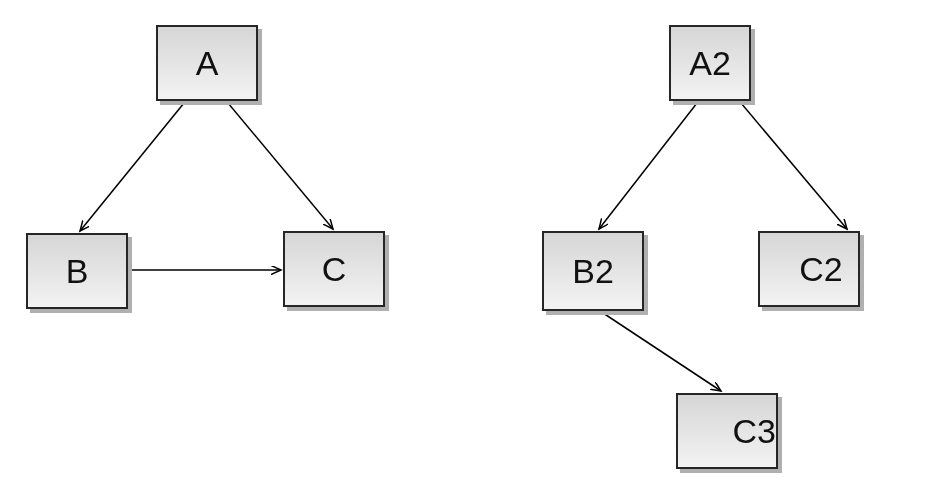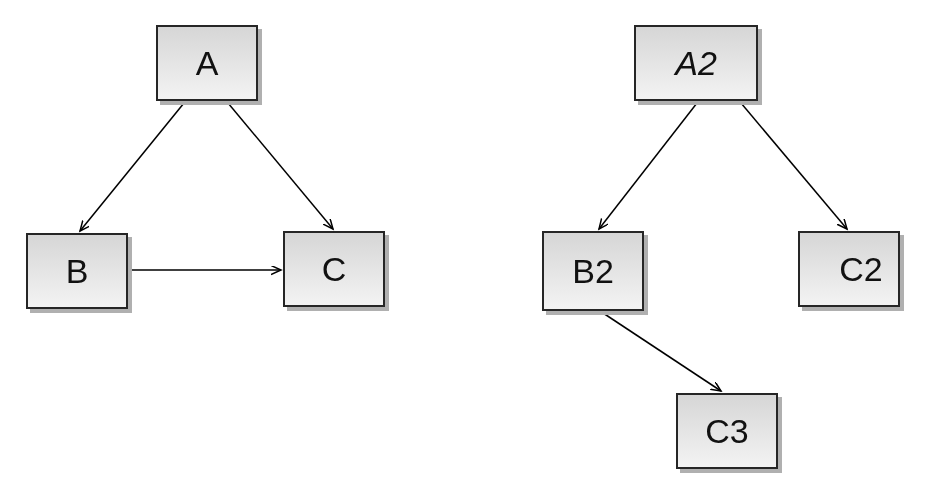--- a/index.html
+++ b/index.html
@@ -65,26 +65,26 @@
   <div id="nodes-layer">
       <div class="node" style="left: 156px; top: 25px; width: 102px; height: 76px; background: linear-gradient(rgb(214, 214, 214), rgb(243, 243, 243)); border-color: rgb(38, 38, 38); box-shadow: rgb(176, 176, 176) 4px 4px 0px 0px; color: rgb(17, 17, 17);">
         <span>A</span>
       </div>
       <div class="node" style="left: 26px; top: 233px; width: 102px; height: 76px; background: linear-gradient(rgb(214, 214, 214), rgb(243, 243, 243)); border-color: rgb(38, 38, 38); box-shadow: rgb(176, 176, 176) 4px 4px 0px 0px; color: rgb(17, 17, 17);">
         <span>B</span>
       </div>
       <div class="node" style="left: 283px; top: 231px; width: 102px; height: 76px; background: linear-gradient(rgb(214, 214, 214), rgb(243, 243, 243)); border-color: rgb(38, 38, 38); box-shadow: rgb(176, 176, 176) 4px 4px 0px 0px; color: rgb(17, 17, 17);">
         <span>C</span>
       </div>
-      <div class="node" style="left: 634px; top: 25px; width: 124px; height: 76px; background: linear-gradient(rgb(214, 214, 214), rgb(243, 243, 243)); border-color: rgb(38, 38, 38); box-shadow: rgb(176, 176, 176) 4px 4px 0px 0px; color: rgb(17, 17, 17); font-style: italic;">
+      <div class="node" style="left: 669px; top: 25px; width: 82px; height: 76px; background: linear-gradient(rgb(214, 214, 214), rgb(243, 243, 243)); border-color: rgb(38, 38, 38); box-shadow: rgb(176, 176, 176) 4px 4px 0px 0px; color: rgb(17, 17, 17);">
         <span>A2</span>
       </div>
       <div class="node" style="left: 542px; top: 231px; width: 102px; height: 80px; background: linear-gradient(rgb(214, 214, 214), rgb(243, 243, 243)); border-color: rgb(38, 38, 38); box-shadow: rgb(176, 176, 176) 4px 4px 0px 0px; color: rgb(17, 17, 17);">
         <span>B2</span>
       </div>
-      <div class="node" style="left: 798px; top: 231px; width: 102px; height: 76px; background: linear-gradient(rgb(214, 214, 214), rgb(243, 243, 243)); border-color: rgb(38, 38, 38); box-shadow: rgb(176, 176, 176) 4px 4px 0px 0px; color: rgb(17, 17, 17); padding-left: 24px;">
+      <div class="node" style="left: 758px; top: 231px; width: 102px; height: 76px; background: linear-gradient(rgb(214, 214, 214), rgb(243, 243, 243)); border-color: rgb(38, 38, 38); box-shadow: rgb(176, 176, 176) 4px 4px 0px 0px; color: rgb(17, 17, 17); padding-left: 24px;">
         <span>C2</span>
       </div>
-      <div class="node" style="left: 676px; top: 393px; width: 102px; height: 76px; background: linear-gradient(rgb(214, 214, 214), rgb(243, 243, 243)); border-color: rgb(38, 38, 38); box-shadow: rgb(176, 176, 176) 4px 4px 0px 0px; color: rgb(17, 17, 17);">
+      <div class="node" style="left: 676px; top: 393px; width: 102px; height: 76px; background: linear-gradient(rgb(214, 214, 214), rgb(243, 243, 243)); border-color: rgb(38, 38, 38); box-shadow: rgb(176, 176, 176) 4px 4px 0px 0px; color: rgb(17, 17, 17); justify-content: flex-end;">
         <span>C3</span>
       </div>
     </div>
 </div>
 
 </body></html>

